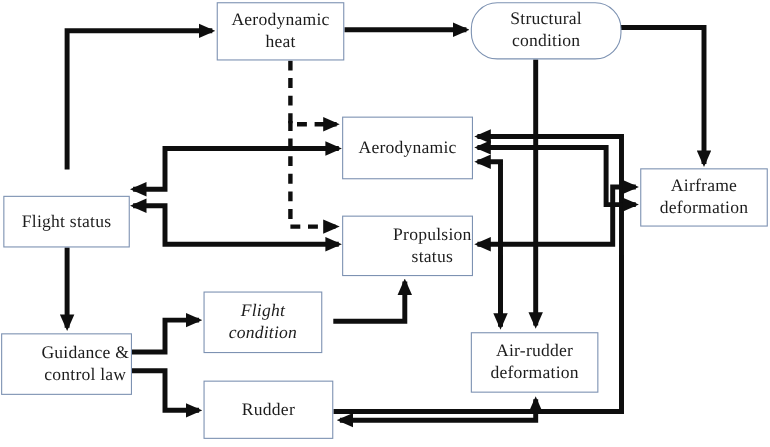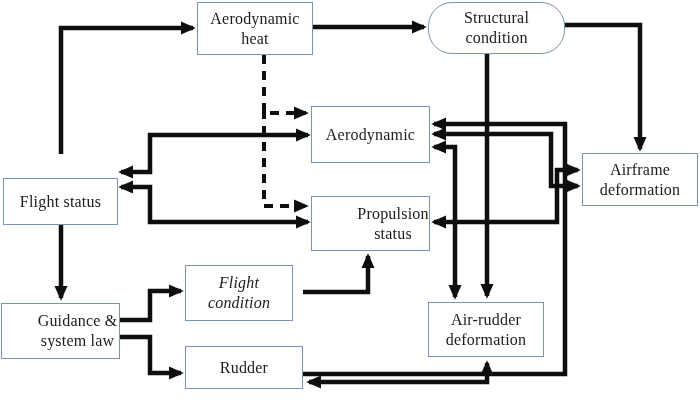--- a/index.html
+++ b/index.html
@@ -91,22 +91,22 @@
     <div class="node" style="left: 311px; top: 196px; width: 119px; height: 55px; padding-left: 45px;">
       <span>Propulsion</span>
       <span>status</span>
     </div>
     <div class="node" style="left: 185px; top: 265px; width: 108px; height: 56px; font-style: italic;">
       <span>Flight</span>
       <span>condition</span>
     </div>
     <div class="node" style="left: 1px; top: 303px; width: 119px; height: 56px; padding-left: 34px;">
       <span>Guidance &amp;</span>
-      <span>system law</span>
+      <span>control law</span>
     </div>
     <div class="node" style="left: 428px; top: 302px; width: 116px; height: 55px;">
       <span>Air-rudder</span>
       <span>deformation</span>
     </div>
-    <div class="node" style="left: 185px; top: 346px; width: 118px; height: 43px;">
+    <div class="node" style="left: 185px; top: 346px; width: 118px; height: 53px;">
       <span>Rudder</span>
     </div>
   </div>
 
 </body></html>

